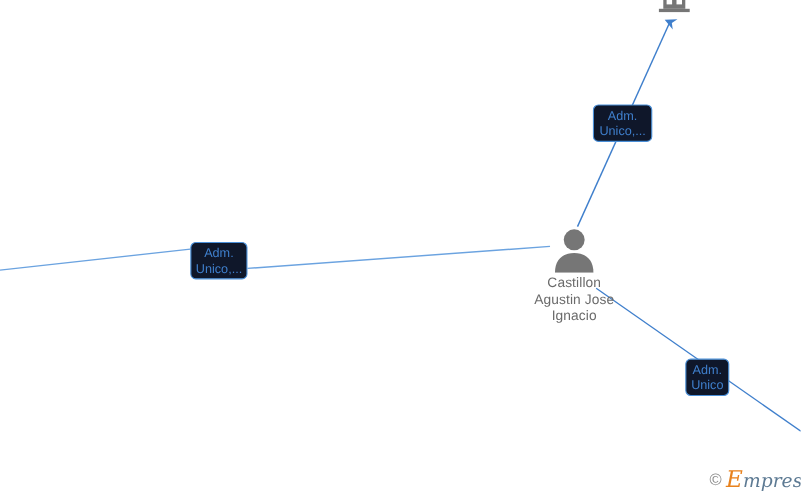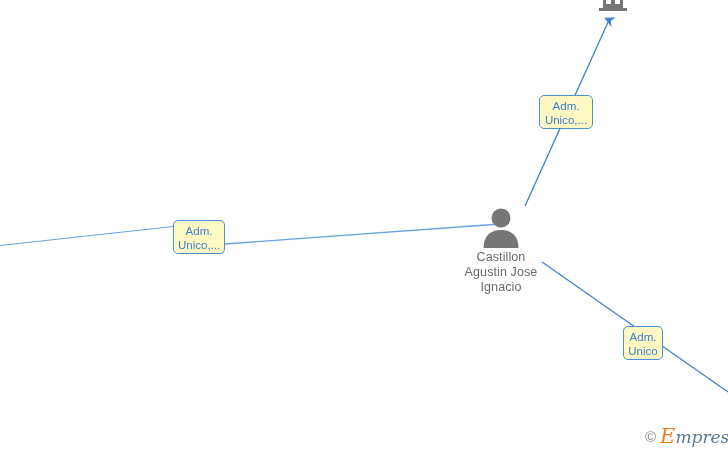--- a/index.html
+++ b/index.html
@@ -38,37 +38,37 @@
   .node-label {
     display: block;
     margin-top: 2px;
     font-size: 12.5px;
     line-height: 15px;
     color: #6b6b6b;
     white-space: pre-line;
     letter-spacing: 0.1px;
   }
   #node-person {
-    left: 441px;
+    left: 462px;
     top: 206px;
     width: 120px;
   }
   #node-company {
     left: 583px;
     top: -16px;
     width: 60px;
   }
 
   
   .rel-label {
     position: absolute;
     box-sizing: border-box;
     border: 1.3px solid #4a8fd8;
     border-radius: 5px;
-    background: #fef9c3;
+    background: #0f172a;
     color: #3f7fcc;
     font-size: 11.5px;
     line-height: 14px;
     text-align: center;
     padding: 3px 4px 3px 4px;
     white-space: pre-line;
   }
   #rel-left   { left: 173px; top: 220px; width: 52px; height: 34px; }
   #rel-top    { left: 539px; top: 95px;  width: 54px; height: 34px; }
   #rel-bottom { left: 623px; top: 326px; width: 40px; height: 34px; }

